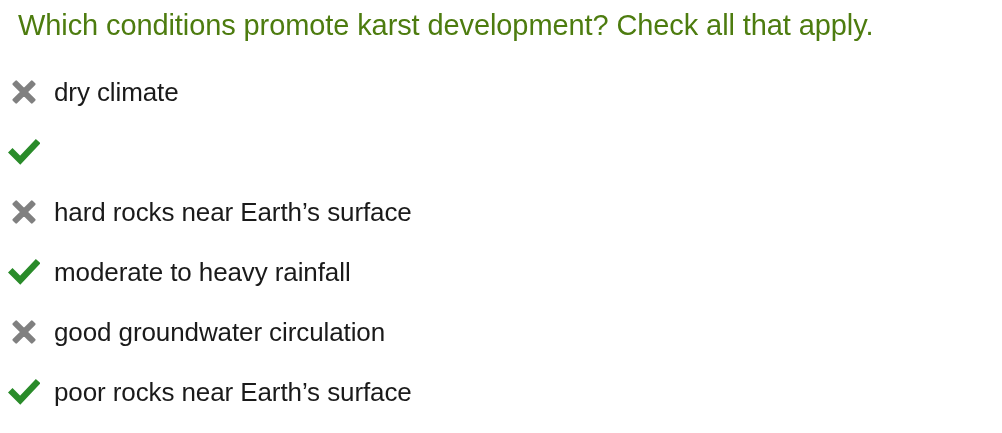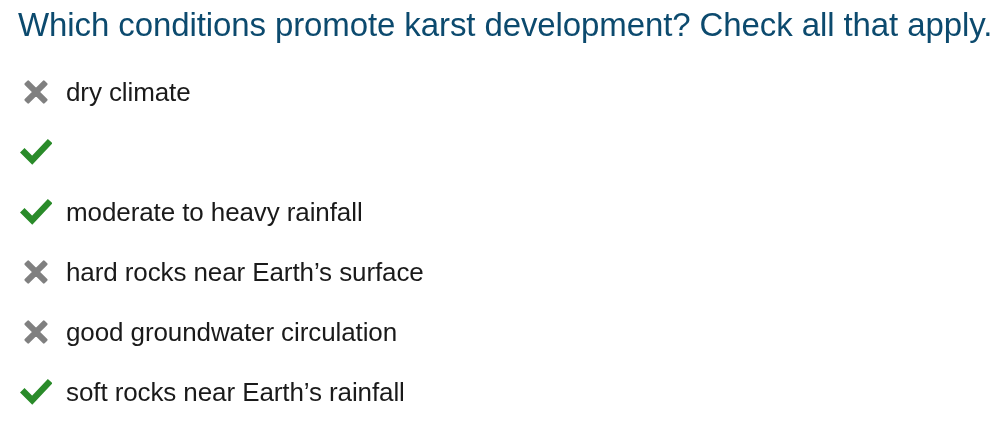--- a/index.html
+++ b/index.html
@@ -18,39 +18,39 @@
   .quiz {
     position: relative;
     width: 1002px;
     height: 433px;
     box-sizing: border-box;
   }
   .question {
     position: absolute;
     left: 18px;
     top: 6px;
-    font-size: 33px;
+    font-size: 29px;
     line-height: 38px;
     font-weight: 400;
     letter-spacing: -0.1px;
-    color: #0c4a6e;
+    color: #4d7c0f;
     white-space: nowrap;
   }
   .options {
     position: absolute;
     left: 0;
     top: 62px;
     width: 1002px;
   }
   .option-row {
     position: relative;
     height: 60px;
     display: flex;
     align-items: center;
-    padding-left: 20px;
+    padding-left: 8px;
     box-sizing: border-box;
   }
   .mark {
     width: 32px;
     height: 32px;
     flex: 0 0 32px;
     display: block;
     margin-right: 14px;
   }
   .mark svg {
@@ -89,47 +89,47 @@
       <span class="mark">
         <svg viewBox="0 0 32 32" aria-hidden="true">
           <path d="M4.5 16.5 L12.2 24.2 L28 7.4" fill="none" stroke="#2a8b2a" stroke-width="6.4" stroke-linecap="square" stroke-linejoin="miter"></path>
         </svg>
       </span>
     </div>
 
     <div class="option-row">
       <span class="mark">
         <svg viewBox="0 0 32 32" aria-hidden="true">
-          <path d="M4.5 16.5 L12.2 24.2 L28 7.4" fill="none" stroke="#2a8b2a" stroke-width="6.4" stroke-linecap="square" stroke-linejoin="miter"></path>
+          <path d="M8.2 5.6 L16 13.4 L23.8 5.6 L26.4 8.2 L18.6 16 L26.4 23.8 L23.8 26.4 L16 18.6 L8.2 26.4 L5.6 23.8 L13.4 16 L5.6 8.2 Z" fill="#808080" stroke="#808080" stroke-width="2.4" stroke-linejoin="round"></path>
         </svg>
       </span>
-      <span class="option-label">moderate to heavy rainfall</span>
+      <span class="option-label">hard rocks near Earth’s surface</span>
     </div>
 
     <div class="option-row">
       <span class="mark">
         <svg viewBox="0 0 32 32" aria-hidden="true">
-          <path d="M8.2 5.6 L16 13.4 L23.8 5.6 L26.4 8.2 L18.6 16 L26.4 23.8 L23.8 26.4 L16 18.6 L8.2 26.4 L5.6 23.8 L13.4 16 L5.6 8.2 Z" fill="#808080" stroke="#808080" stroke-width="2.4" stroke-linejoin="round"></path>
+          <path d="M4.5 16.5 L12.2 24.2 L28 7.4" fill="none" stroke="#2a8b2a" stroke-width="6.4" stroke-linecap="square" stroke-linejoin="miter"></path>
         </svg>
       </span>
-      <span class="option-label">hard rocks near Earth’s surface</span>
+      <span class="option-label">moderate to heavy rainfall</span>
     </div>
 
     <div class="option-row">
       <span class="mark">
         <svg viewBox="0 0 32 32" aria-hidden="true">
           <path d="M8.2 5.6 L16 13.4 L23.8 5.6 L26.4 8.2 L18.6 16 L26.4 23.8 L23.8 26.4 L16 18.6 L8.2 26.4 L5.6 23.8 L13.4 16 L5.6 8.2 Z" fill="#808080" stroke="#808080" stroke-width="2.4" stroke-linejoin="round"></path>
         </svg>
       </span>
       <span class="option-label">good groundwater circulation</span>
     </div>
 
     <div class="option-row">
       <span class="mark">
         <svg viewBox="0 0 32 32" aria-hidden="true">
           <path d="M4.5 16.5 L12.2 24.2 L28 7.4" fill="none" stroke="#2a8b2a" stroke-width="6.4" stroke-linecap="square" stroke-linejoin="miter"></path>
         </svg>
       </span>
-      <span class="option-label">soft rocks near Earth’s rainfall</span>
+      <span class="option-label">poor rocks near Earth’s surface</span>
     </div>
 
   </div>
 </div>
 
 </body></html>

